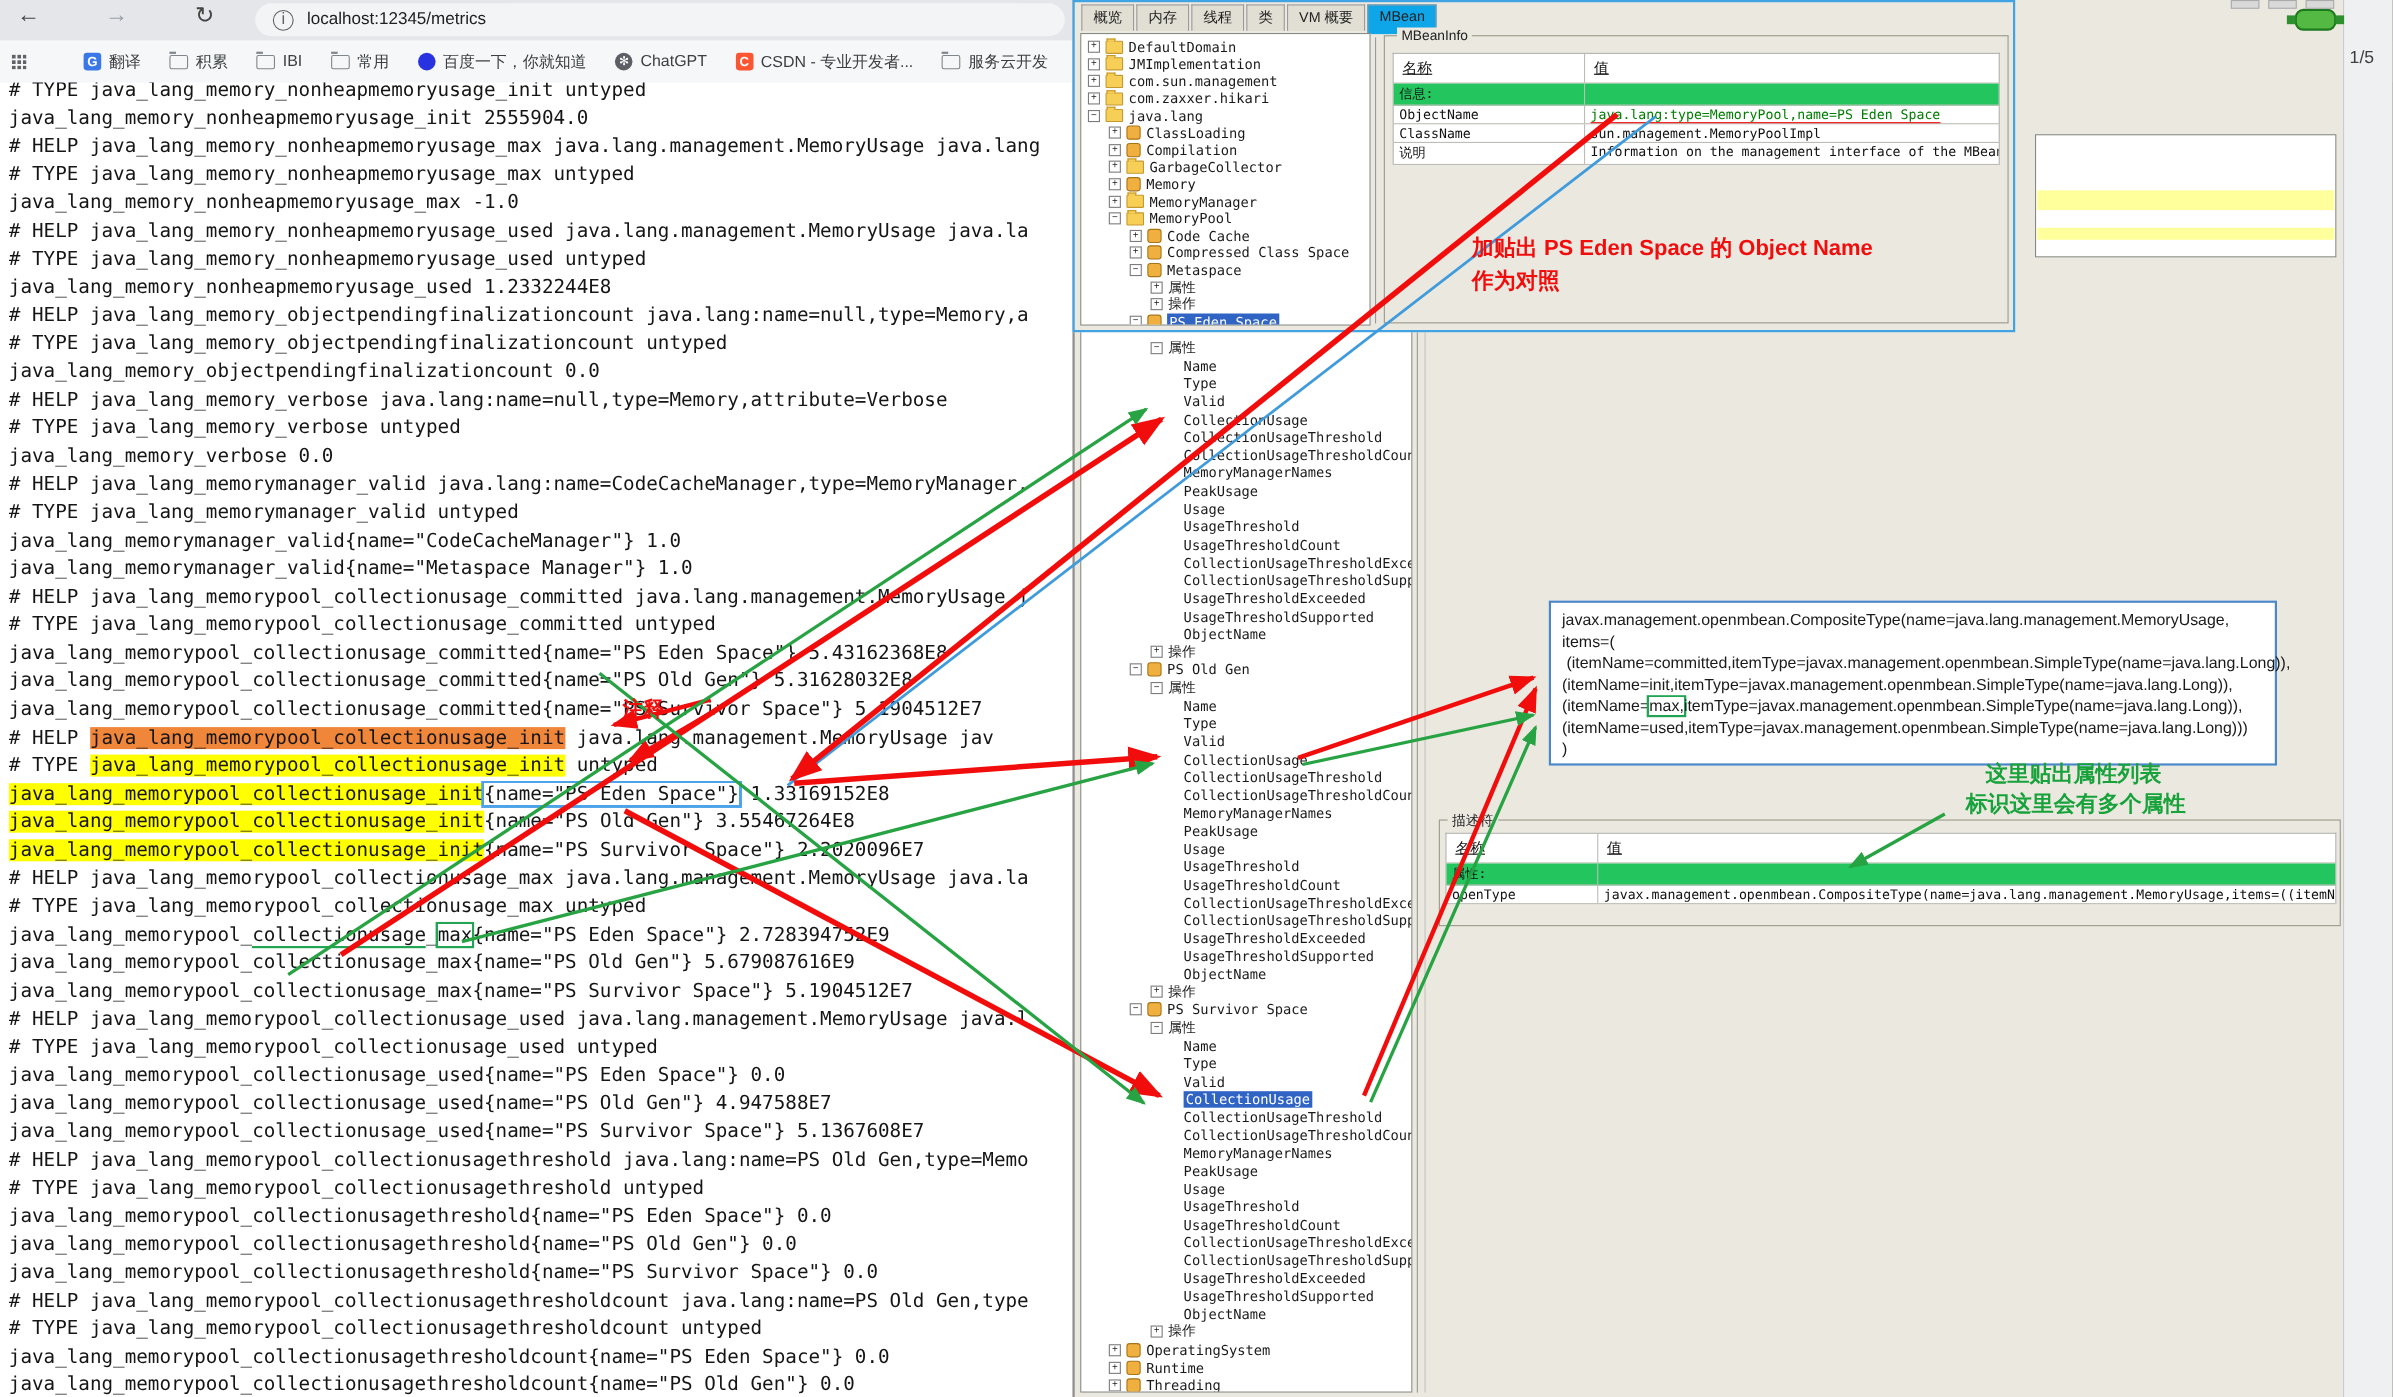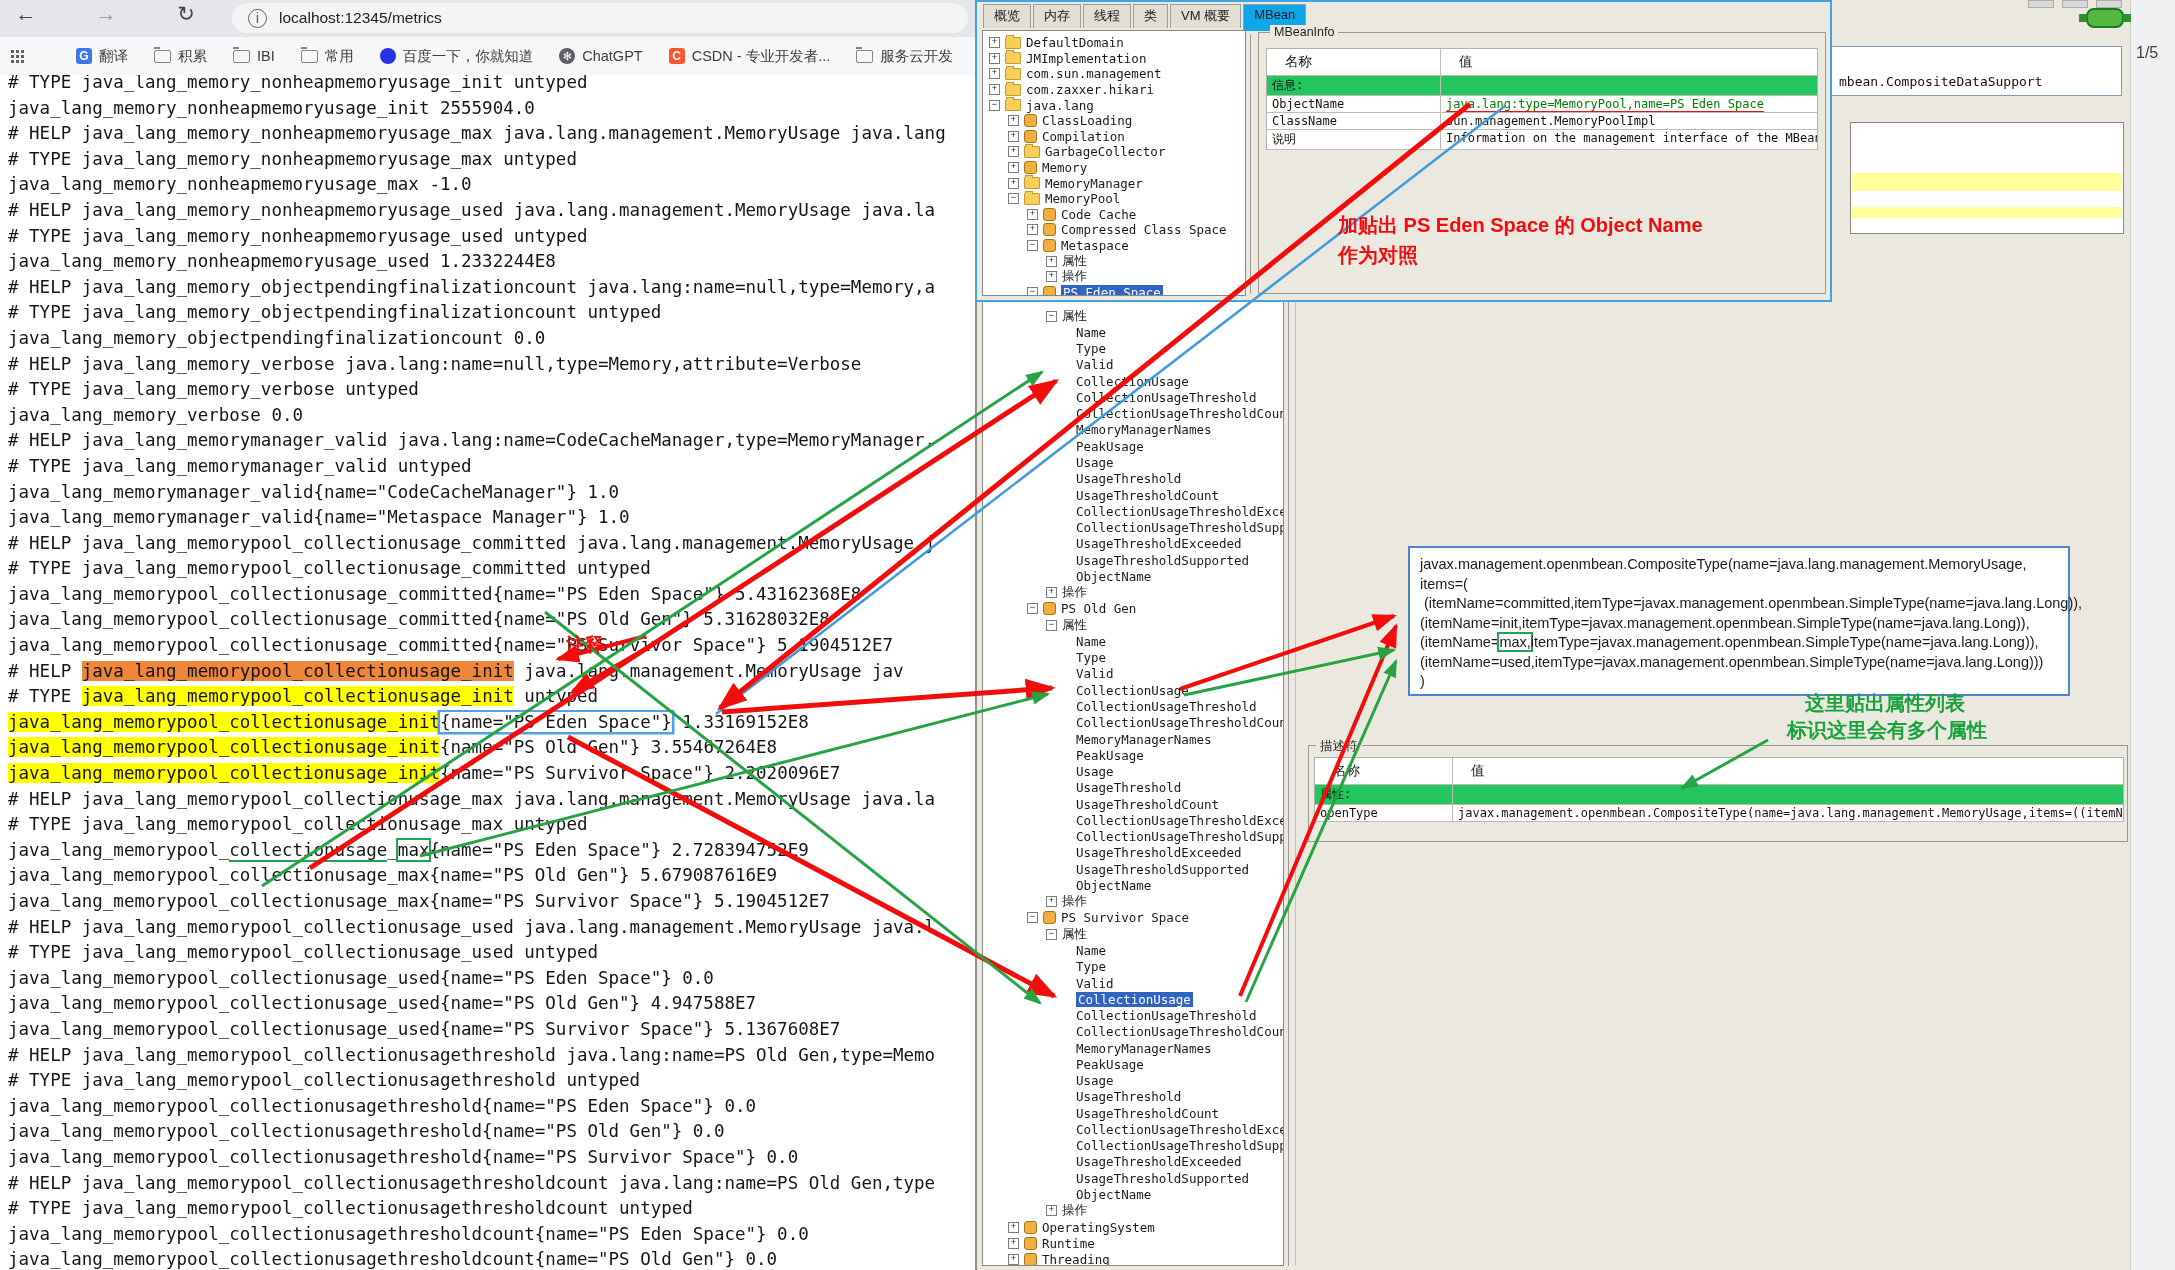--- a/index.html
+++ b/index.html
@@ -41,21 +41,21 @@
   .exp{width:9px;height:9px;border:1px solid #7c7c7c;background:#fff;font-size:9px;line-height:7px;text-align:center;margin-right:5px;flex:none;font-family:"Liberation Sans",sans-serif;}
   .noexp{width:11px;flex:none;}
   .fold{width:14px;height:10px;background:#f8cf56;border:1px solid #c49a30;border-radius:1px;margin-right:5px;flex:none;position:relative;}
   .fold:before{content:"";position:absolute;left:0;top:-3px;width:6px;height:2px;background:#f8cf56;border:1px solid #c49a30;border-bottom:none;}
   .bean{width:11px;height:11px;background:#f0b040;border:1px solid #a87417;border-radius:3px;margin-right:5px;flex:none;}
   .tsel{background:#2f63c4;color:#fff;padding:0 2px;}
   .jtable{position:absolute;border:1px solid #b0b0a8;border-bottom:none;background:#fff;box-sizing:border-box;}
   .jrow{display:flex;border-bottom:1px solid #bdbdb5;}
   .jcell{padding:1px 5px;border-right:1px solid #bdbdb5;overflow:hidden;white-space:nowrap;box-sizing:border-box;font-family:"DejaVu Sans Mono","Liberation Mono",monospace;font-size:12px;color:#111;}
   .jcell.last{border-right:none;flex:1;}
-  .jhead .jcell{font-family:"Liberation Sans",sans-serif;font-size:13.5px;padding:4px 18px;}
+  .jhead .jcell{font-family:"Liberation Sans",sans-serif;font-size:13.5px;padding:4px 8px;text-decoration:underline;}
   .yrow{background:#22c55e;align-items:flex-end;}
   .objname{color:#007d00;border-bottom:3px solid #ee1111;}
   .group{position:absolute;border:1px solid #9a998b;box-sizing:border-box;}
   .grouplabel{position:absolute;background:#ebe8e0;font-size:12.5px;color:#222;padding:0 4px;z-index:2;}
   .cbox{position:absolute;background:#fff;border:2px solid #4a86c8;box-sizing:border-box;padding:7px 10px;
         font-size:14.5px;line-height:19.5px;color:#1a1a1a;white-space:pre;z-index:21;}
   .annot{position:absolute;font-weight:bold;z-index:45;white-space:nowrap;}
   .red{color:#f20d0d;}
   .green{color:#18a23b;}
   #overlay{position:absolute;left:0;top:0;z-index:40;pointer-events:none;}
@@ -372,23 +372,20 @@
         <div class="trow" style="height: 16.27px; padding-left: 25px;">
           <span class="exp">+</span>
           <span class="bean"></span>
           <span>Threading</span>
         </div>
       </div>
   </div>
   <div class="vline" style="left:1288px;top:302px;height:964px;z-index:21"></div>
   <div class="vline" style="left:1295px;top:302px;height:964px;background:#c2c2c2;z-index:21"></div>
 
-  <div class="panel" style="left:1786px;top:46px;width:336px;height:50px;border-color:#7f9db9;z-index:21">
-    <span class="fieldtext" style="left:52px;bottom:6px;position:absolute">mbean.CompositeDataSupport</span>
-  </div>
   <div class="panel" style="left:1850px;top:122px;width:274px;height:112px;z-index:21">
     <div style="position:absolute;left:1px;top:50px;width:270px;height:18px;background:#ffff9c"></div>
     <div style="position:absolute;left:1px;top:84px;width:270px;height:11px;background:#ffff9c"></div>
   </div>
   <span class="plug" style="left:2086px;top:8px"></span>
   <span class="sliver" style="left:2028px"></span>
   <span class="sliver" style="left:2062px"></span>
   <span class="sliver" style="left:2096px"></span>
 
   <div class="cbox" style="left:1408px;top:546px;width:662px;height:150px" id="cbox"><div><span>javax.management.openmbean.CompositeType(name=java.lang.management.MemoryUsage,</span></div><div><span>items=(</span></div><div><span> (itemName=committed,itemType=javax.management.openmbean.SimpleType(name=java.lang.Long)),</span></div><div><span>(itemName=init,itemType=javax.management.openmbean.SimpleType(name=java.lang.Long)),</span></div><div><span>(itemName=</span><span class="gb">max,</span><span>itemType=javax.management.openmbean.SimpleType(name=java.lang.Long)),</span></div><div><span>(itemName=used,itemType=javax.management.openmbean.SimpleType(name=java.lang.Long)))</span></div><div><span>)</span></div></div>

